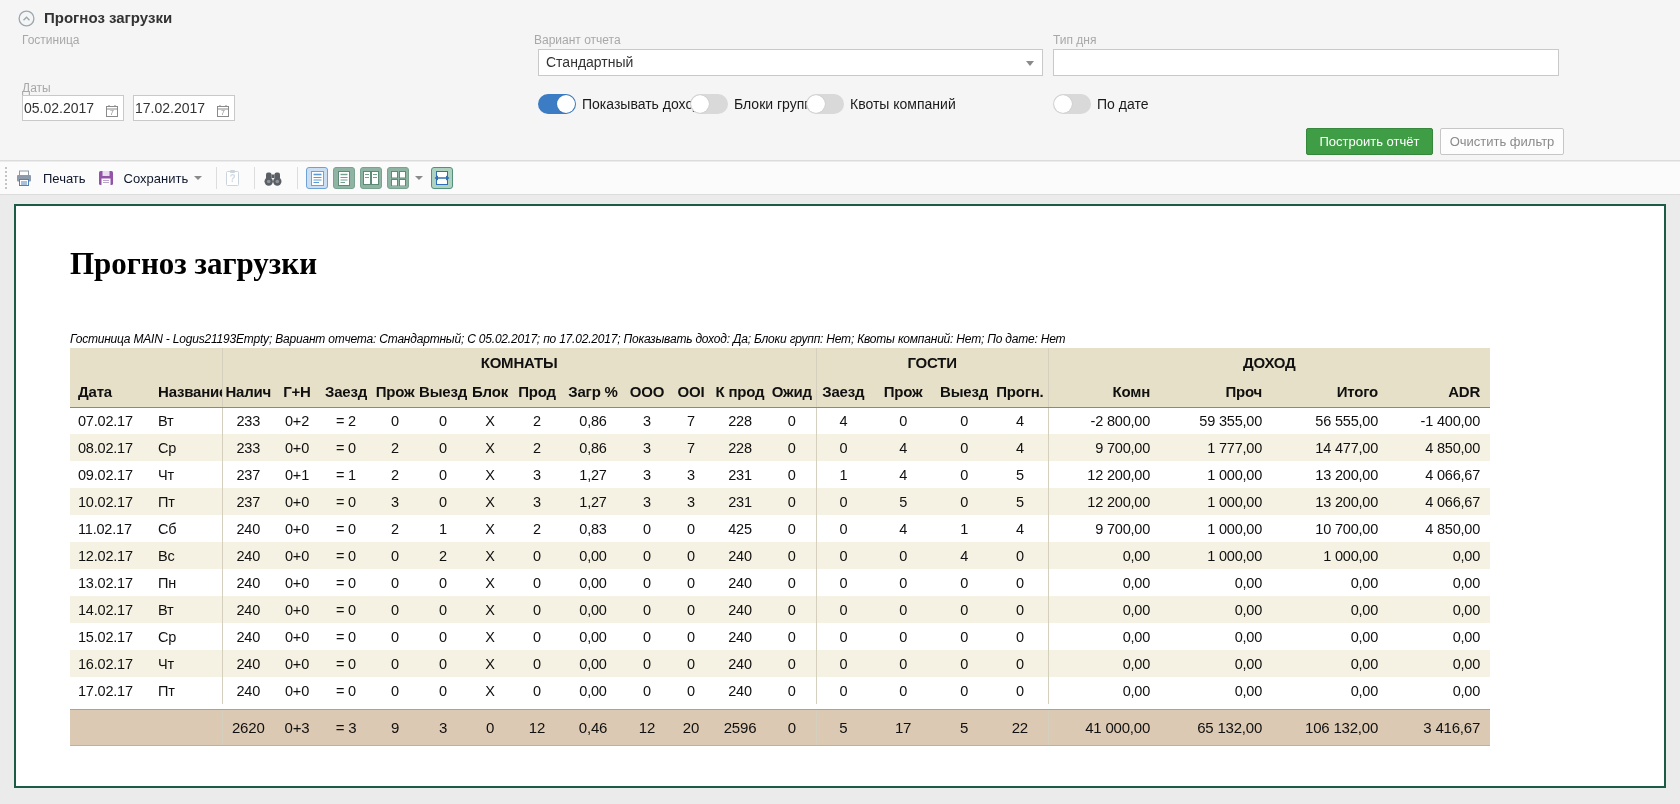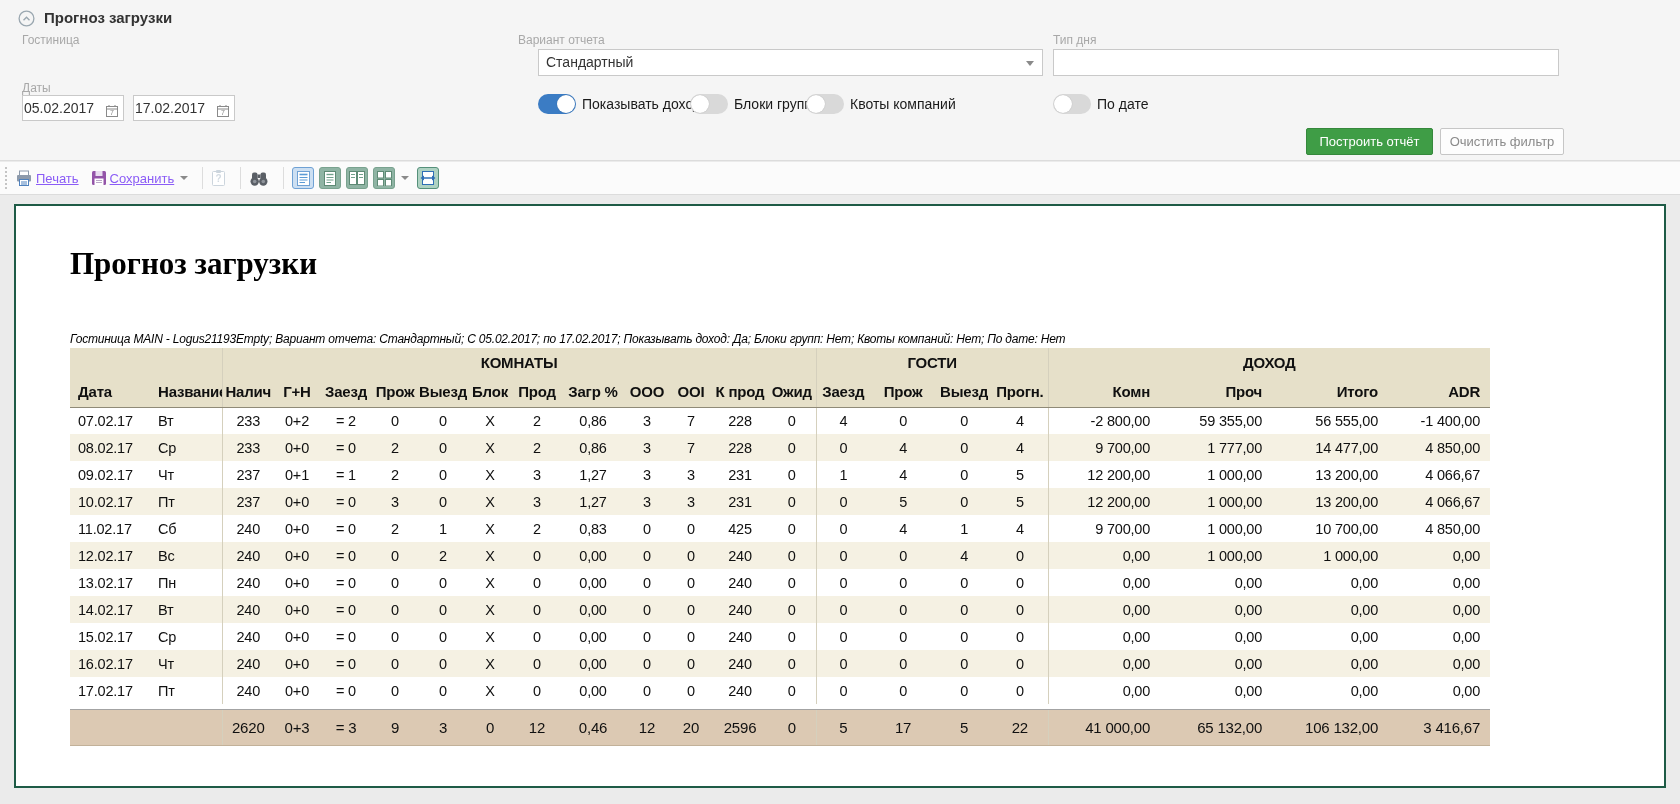--- a/index.html
+++ b/index.html
@@ -37,21 +37,21 @@
   .btn-build { left:1306px; top:128px; width:127px; background:#3f9d46;
     border:1px solid #35883c; color:#fff; }
   .btn-clear { left:1440px; top:128px; width:124px; background:#fdfdfd;
     border:1px solid #c6c6c6; color:#8a8a8a; }
 
   
   .toolbar { position:absolute; left:0; top:162px; width:1680px; height:33px;
     background:#fbfbfb; border-bottom:1px solid #dcdcdc; display:flex; align-items:center; }
   .grip { width:2px; height:22px; border-left:2px dotted #c4c4c4; margin:0 8px 0 5px; }
   .tb-item { display:flex; align-items:center; margin-right:12px; cursor:pointer; }
-  .tb-item .lbl { font-size:13px; color:#8b5cf6; margin-left:3px;text-decoration:underline; }
+  .tb-item .lbl { font-size:13px; color:#0f172a; margin-left:10px; }
   .tb-sep { width:1px; height:22px; background:#ddd; margin:0 8px 0 2px; }
   .caret-sm { width:0; height:0; border-left:4px solid transparent;
     border-right:4px solid transparent; border-top:4px solid #8a8a8a; margin-left:6px; }
   .vicon { width:22px; height:22px; border-radius:3px; display:flex; align-items:center;
     justify-content:center; margin-right:5px; cursor:pointer; }
   .vicon.blue { background:#ccdff2; border:1px solid #6fa1d4; }
   .vicon.green { background:#8fb4a4; border:1px solid #79a28f; }
   .vicon.sel { background:#aed2c2; border:1px solid #55907a; }
 
   
@@ -88,21 +88,21 @@
   <span class="collapse-btn">
     <svg width="17" height="17" viewBox="0 0 17 17">
       <circle cx="8.5" cy="8.5" r="7.4" fill="none" stroke="#9aa7b0" stroke-width="1.3"></circle>
       <path d="M5.5 10.2 L8.5 7.2 L11.5 10.2" stroke="#9aa7b0" stroke-width="1.4" fill="none"></path>
     </svg>
   </span>
   <div class="panel-title">Прогноз загрузки</div>
 
   <div class="fld-label" style="left:22px; top:33px;">Гостиница</div>
 
-  <div class="fld-label" style="left:518px; top:33px;text-align:right;">Вариант отчета</div>
+  <div class="fld-label" style="left:534px; top:33px;text-align:right;">Вариант отчета</div>
   <div class="selectbox" style="left:538px; top:49px; width:505px;">
     <span>Стандартный</span>
     <span class="sel-caret"></span>
   </div>
 
   <div class="fld-label" style="left:1053px; top:33px;">Тип дня</div>
   <div class="textbox" style="left:1053px; top:49px; width:506px;">
     <span></span>
   </div>
 

